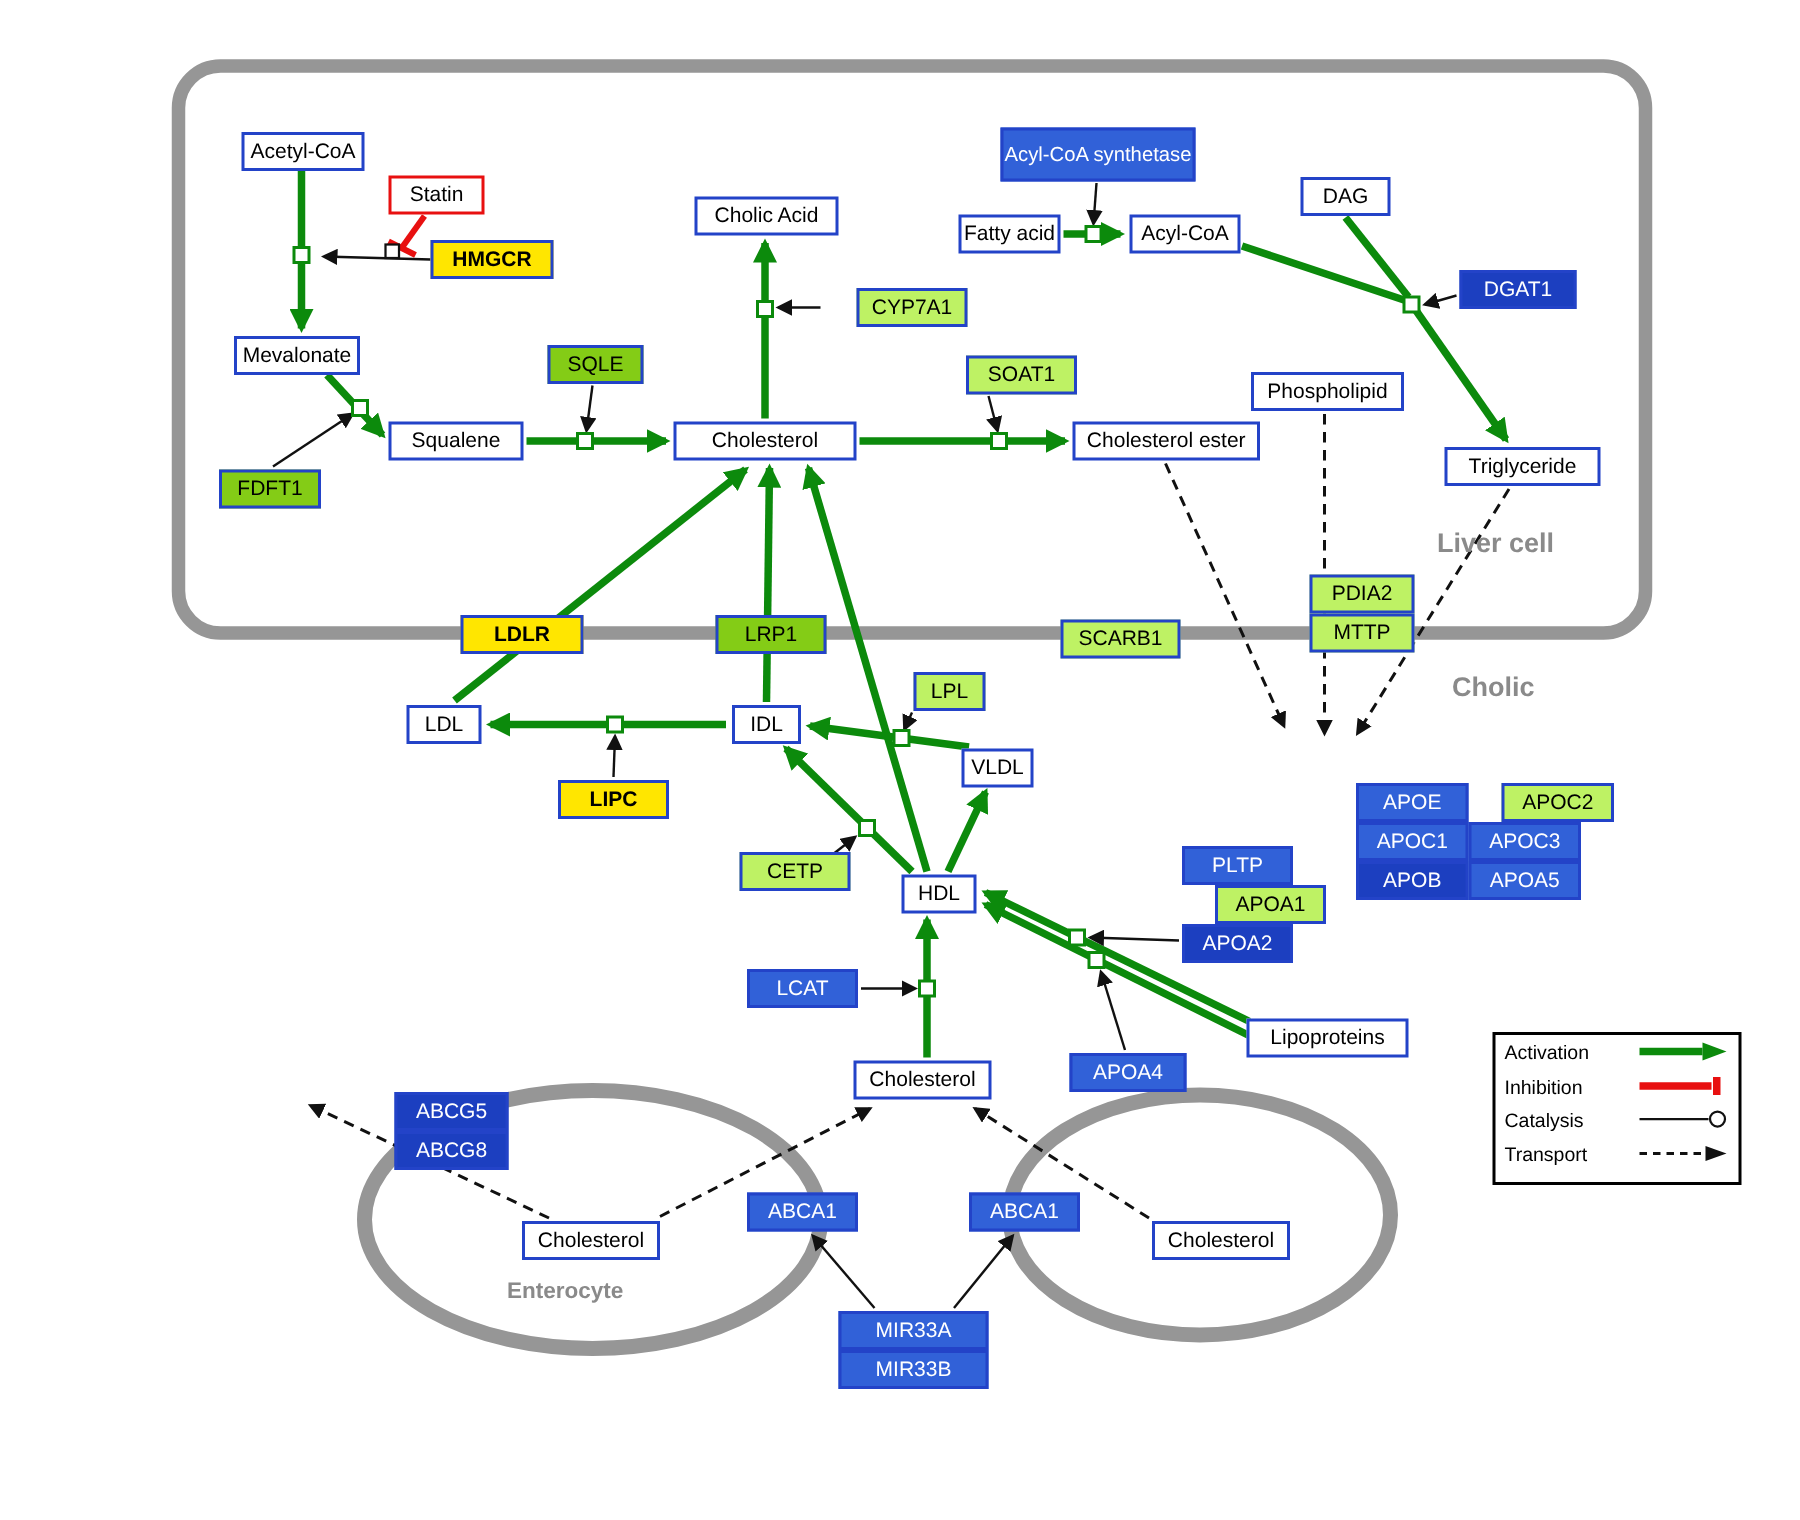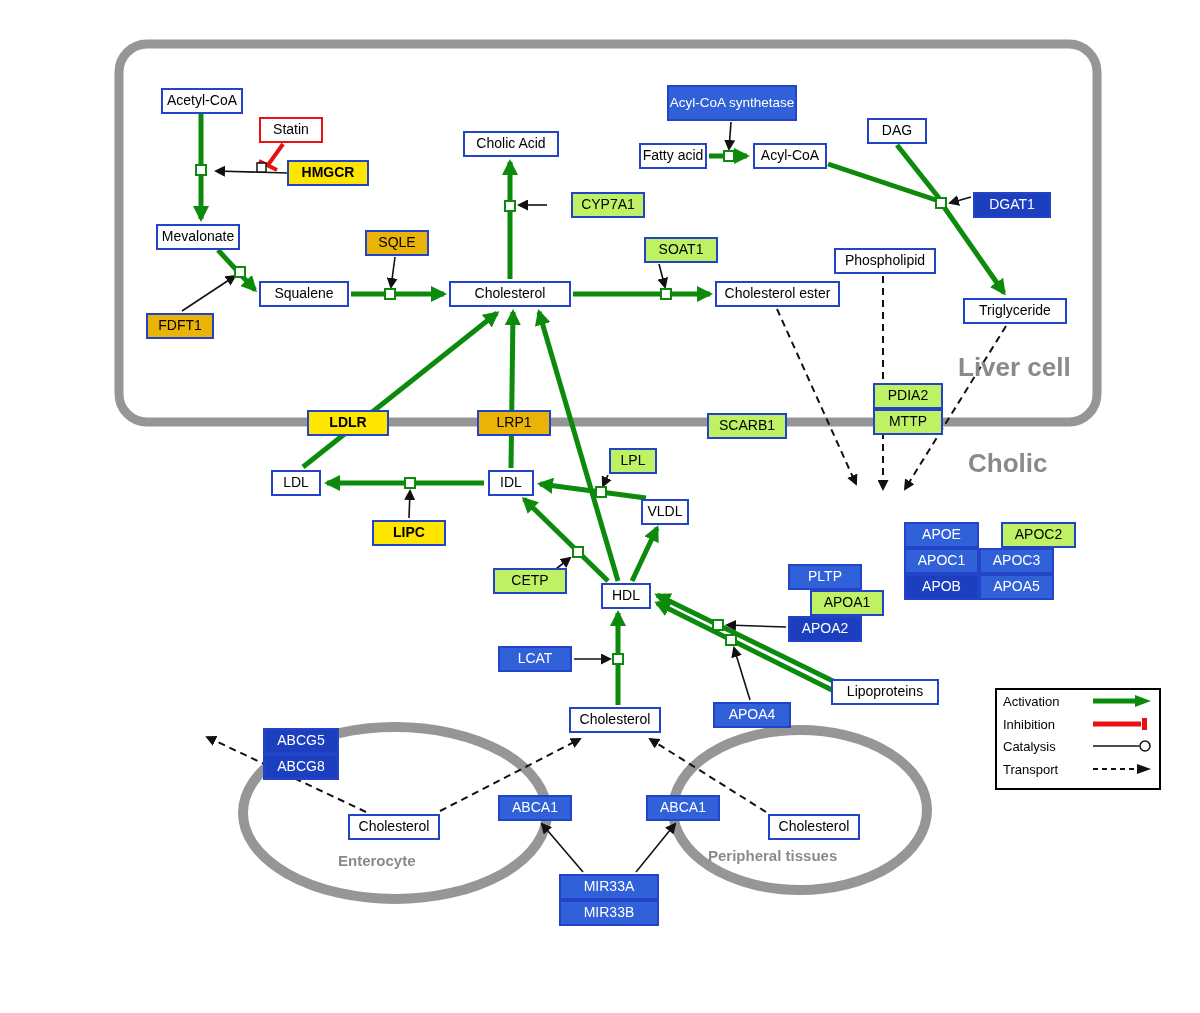--- a/index.html
+++ b/index.html
@@ -2,27 +2,27 @@
 <html><head>
 <meta charset="utf-8">
 <style>
   html,body{margin:0;padding:0;background:#fff;}
   #stage{position:relative;width:1200px;height:1013px;background:#fff;overflow:hidden;
          font-family:"Liberation Sans",sans-serif;}
   #edges{position:absolute;left:0;top:0;width:1200px;height:1013px;z-index:1;}
   .node{position:absolute;box-sizing:border-box;display:flex;align-items:center;justify-content:center;
         text-align:center;font-size:14px;line-height:1.1;border:2px solid #2343c8;background:#fff;color:#000;z-index:2;}
   .y{background:#ffe600;font-weight:bold;}
-  .py{background:#eab308;}
+  .py{background:#84cc16;}
   .lb{background:#bef264;margin-left:22px;}
   .b{background:#3161d8;color:#fff;}
   .db{background:#1c3fc0;color:#fff;}
   .redb{border-color:#e81010;}
   .comp-label{position:absolute;font-weight:bold;color:#8a8a8a;z-index:2;}
-  .big{font-size:26px;}
+  .big{font-size:18px;}
   .mid{font-size:15px;text-align:center;}
   .legend{position:absolute;left:995px;top:688px;width:166px;height:102px;background:#fff;
           border:2px solid #000;z-index:3;box-sizing:border-box;padding:4px 6px;display:flex;
           flex-direction:column;justify-content:space-between;}
   .lrow{display:flex;justify-content:space-between;height:22px;}
   .llabel{font-size:13px;color:#000;}
   .licon{flex:0 0 auto;}
 </style>
 </head>
 <body>
@@ -126,21 +126,21 @@
   <div class="node py" style="left:365px;top:230px;width:64px;height:26px">SQLE</div>
   <div class="node" style="left:449px;top:281px;width:122px;height:26px">Cholesterol</div>
   <div class="node" style="left:463px;top:131px;width:96px;height:26px">Cholic Acid</div>
   <div class="node lb" style="left:549px;top:192px;width:74px;height:26px">CYP7A1</div>
   <div class="node lb" style="left:622px;top:237px;width:74px;height:26px">SOAT1</div>
   <div class="node" style="left:715px;top:281px;width:125px;height:26px">Cholesterol ester</div>
   <div class="node b" style="left:667px;top:85px;width:130px;height:36px;font-size:13.5px">Acyl-CoA synthetase</div>
   <div class="node" style="left:639px;top:143px;width:68px;height:26px">Fatty acid</div>
   <div class="node" style="left:753px;top:143px;width:74px;height:26px">Acyl-CoA</div>
   <div class="node" style="left:867px;top:118px;width:60px;height:26px">DAG</div>
-  <div class="node db" style="left:973px;top:192px;width:78px;height:26px">DGAT1</div>
+  <div class="node db" style="left:973px;top:180px;width:78px;height:26px">DGAT1</div>
   <div class="node" style="left:834px;top:248px;width:102px;height:26px">Phospholipid</div>
   <div class="node" style="left:963px;top:298px;width:104px;height:26px">Triglyceride</div>
 
   <div class="node y" style="left:307px;top:410px;width:82px;height:26px">LDLR</div>
   <div class="node py" style="left:477px;top:410px;width:74px;height:26px">LRP1</div>
   <div class="node lb" style="left:685px;top:413px;width:80px;height:26px">SCARB1</div>
   <div class="node lb" style="left:851px;top:383px;width:70px;height:26px">PDIA2</div>
   <div class="node lb" style="left:851px;top:409px;width:70px;height:26px">MTTP</div>
 
   <div class="node" style="left:271px;top:470px;width:50px;height:26px">LDL</div>
@@ -170,21 +170,20 @@
   <div class="node" style="left:348px;top:814px;width:92px;height:26px">Cholesterol</div>
   <div class="node b" style="left:498px;top:795px;width:74px;height:26px">ABCA1</div>
   <div class="node b" style="left:646px;top:795px;width:74px;height:26px">ABCA1</div>
   <div class="node" style="left:768px;top:814px;width:92px;height:26px">Cholesterol</div>
   <div class="node b" style="left:559px;top:874px;width:100px;height:26px">MIR33A</div>
   <div class="node b" style="left:559px;top:900px;width:100px;height:26px">MIR33B</div>
 
   <div class="comp-label big" style="left:958px;top:352px">Liver cell</div>
   <div class="comp-label big" style="left:968px;top:448px">Cholic</div>
   <div class="comp-label mid" style="left:338px;top:852px">Enterocyte</div>
-  <div class="comp-label mid" style="left:708px;top:847px">Peripheral tissues</div>
 
   <div class="legend">
     <div class="lrow">
       <span class="llabel">Activation</span>
       <svg class="licon" width="62" height="14" viewBox="0 0 62 14">
         <line x1="2" y1="7" x2="44" y2="7" stroke="#0c8a0c" stroke-width="5"></line>
         <path d="M44,1 L60,7 L44,13 z" fill="#0c8a0c"></path>
       </svg>
     </div>
     <div class="lrow">

